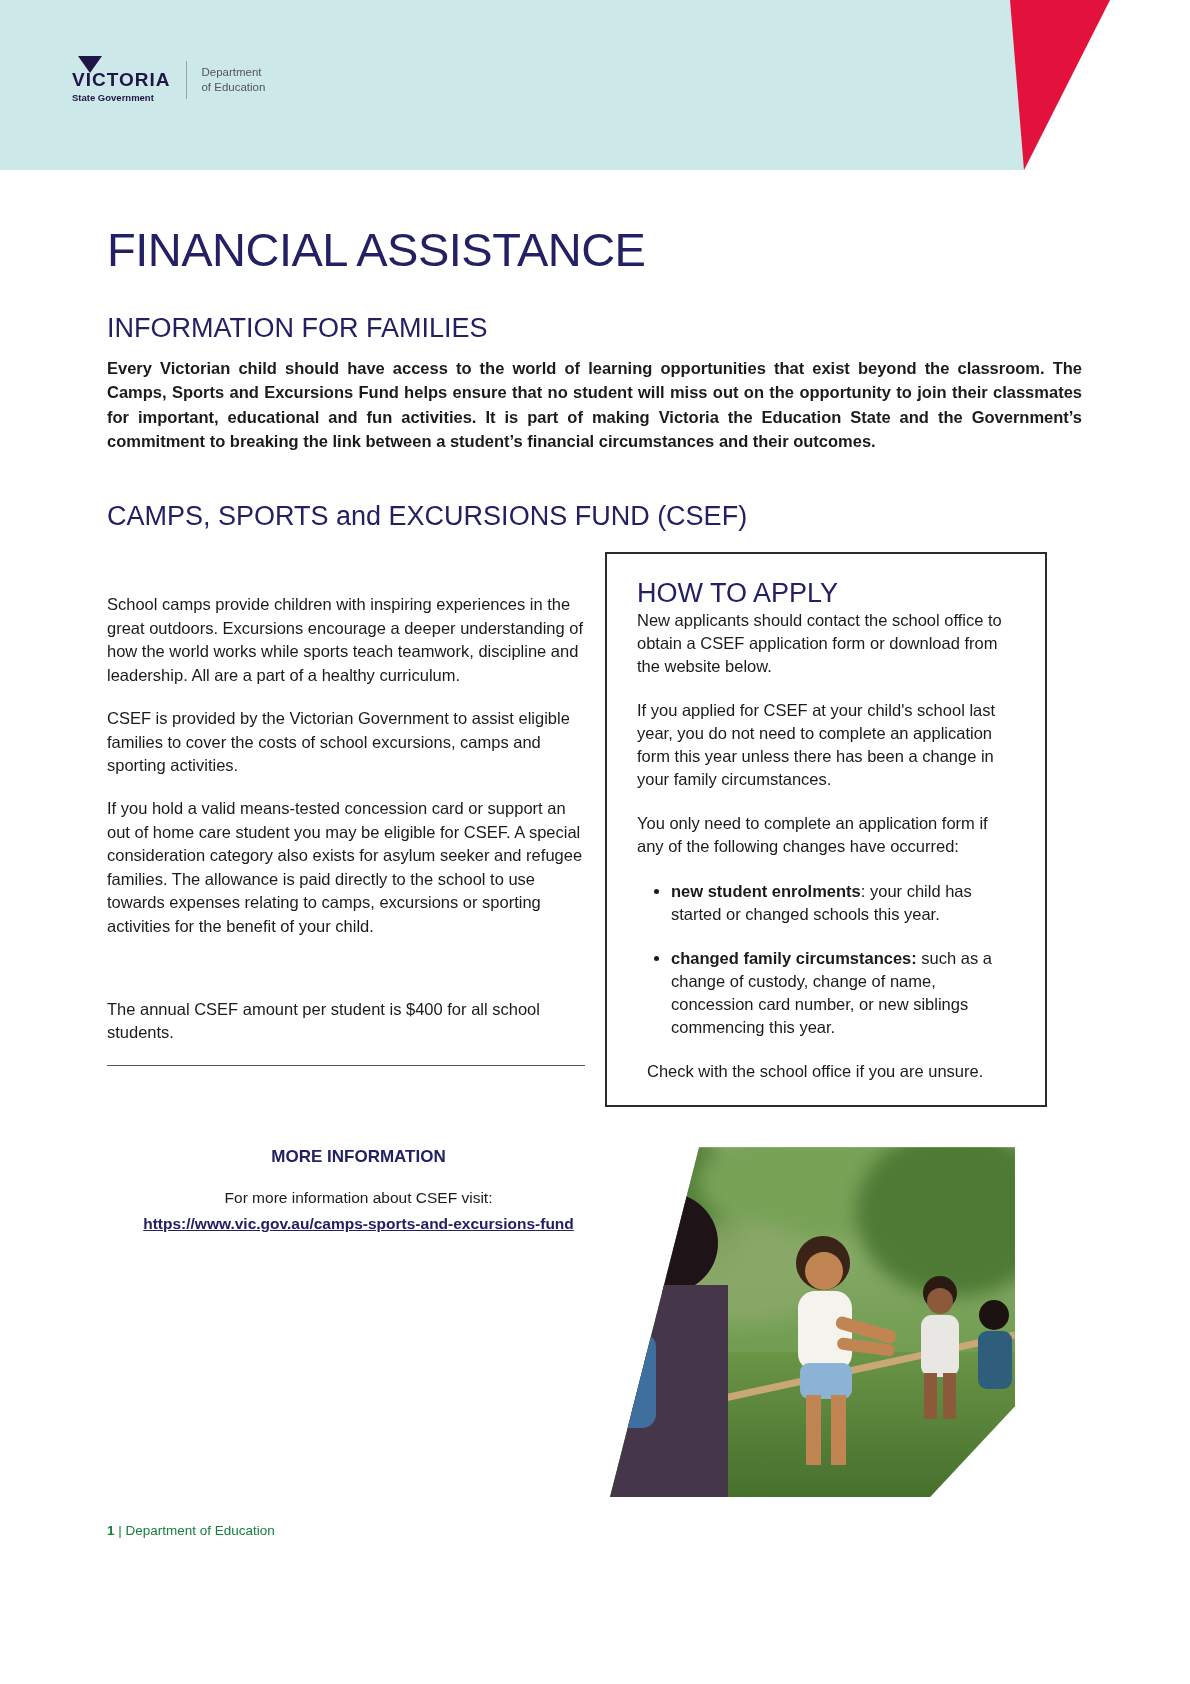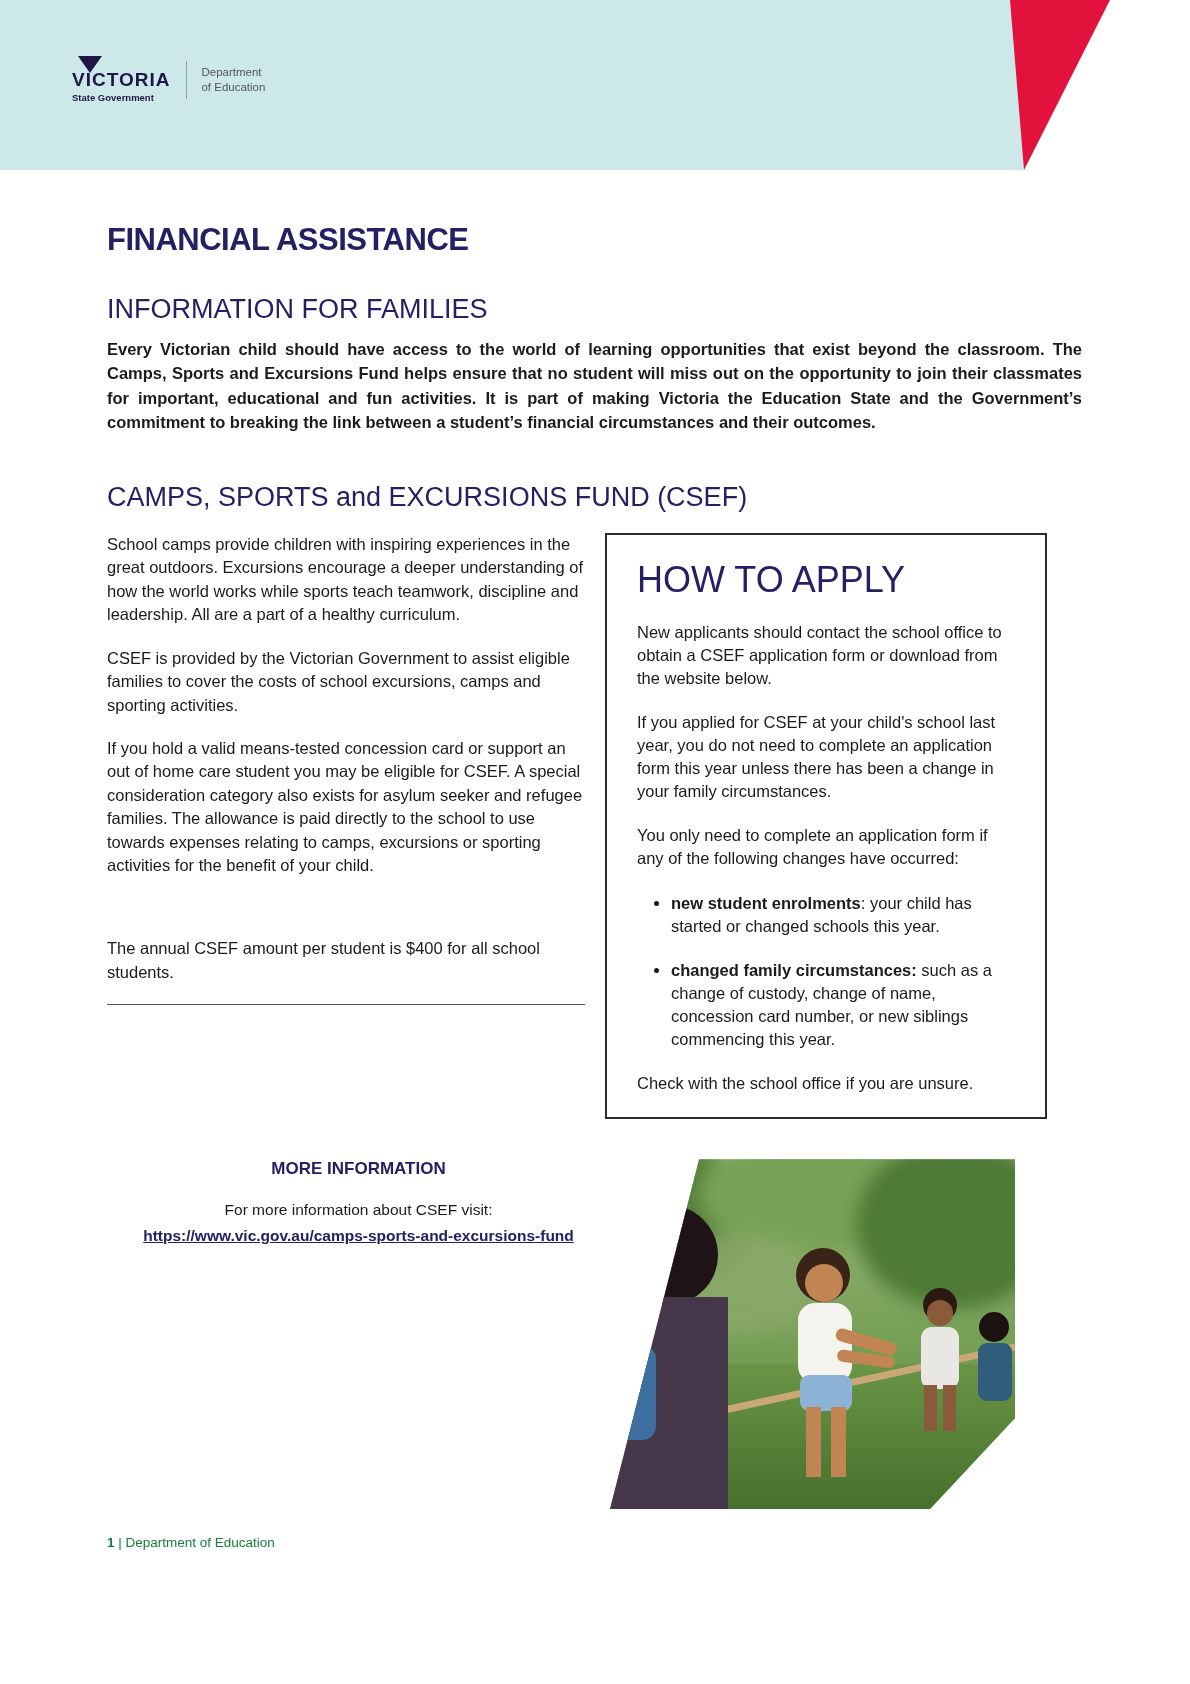--- a/index.html
+++ b/index.html
@@ -30,45 +30,45 @@
     margin-left: 6px; margin-bottom: -3px;
   }
   .brand { color: #201547; font-weight: bold; font-size: 19px; letter-spacing: 1px; line-height: 1.1; }
   .subbrand { color: #201547; font-weight: bold; font-size: 9.5px; line-height: 1.15; margin-top: 2px; }
   .logo-divider { width: 1px; height: 38px; background: #9aa0a6; margin: 0 14px 0 16px; }
   .logo-dept { color: #53565a; font-size: 11.5px; line-height: 1.3; align-self: flex-start; margin-top: 9px; }
 
   
   .content { padding: 0 108px 0 107px; }
   h1 {
-    margin-top: 52px; font-size: 31px; font-weight: 700;
+    margin-top: 52px; font-size: 47px; font-weight: 400;
     color: #232063; letter-spacing: -0.5px;
   }
   h2 { font-size: 27px; font-weight: 400; color: #232063; }
   .h2-families { margin: 36px 0 12px; }
   .h2-csef { margin: 48px 0 20px; }
   .lead {
     font-weight: bold; font-size: 16.5px; line-height: 1.47; text-align: justify;
   }
 
-  .row { display: flex; align-items: flex-start; margin-top: 6px; }
+  .row { display: flex; align-items: center; margin-top: 6px; }
   .col-left { width: 478px; display: flex; flex-direction: column; }
   .col-left p { font-size: 16.5px; line-height: 1.42; margin-bottom: 20px; }
   .col-left p.amount { margin-top: 40px; }
   .col-left hr { margin-top: auto; border: none; border-top: 1px solid #555; width: 100%; }
 
   .apply-box {
     margin-left: 20px; width: 442px; border: 2px solid #2b2b2b;
     padding: 24px 30px 18px;
   }
-  .apply-box h3 { font-size: 36px; font-weight: 400; color: #232063; margin-bottom: 20px; }
+  .apply-box h3 { font-size: 27px; font-weight: 400; color: #232063; }
   .apply-box p { font-size: 16.5px; line-height: 1.38; margin-bottom: 22px; }
   .apply-box ul { margin: 4px 0 12px; padding-left: 34px; }
   .apply-box li { font-size: 16.5px; line-height: 1.38; margin-bottom: 22px; }
-  .apply-box .closing { margin-bottom: 4px; }
+  .apply-box .closing { margin-bottom: 4px; margin-left: 10px; }
 
   .row2 { display: flex; margin-top: 40px; text-align: center; }
   .more-info { flex: 1; }
   .more-info h4 { font-size: 17px; font-weight: bold; color: #232063; margin-bottom: 22px; }
   .more-info p { font-size: 15.5px; margin-bottom: 8px; }
   .more-info a.link {
     font-size: 15.5px; font-weight: bold; color: #232063;
     text-decoration: underline; word-break: break-all;
   }
 

